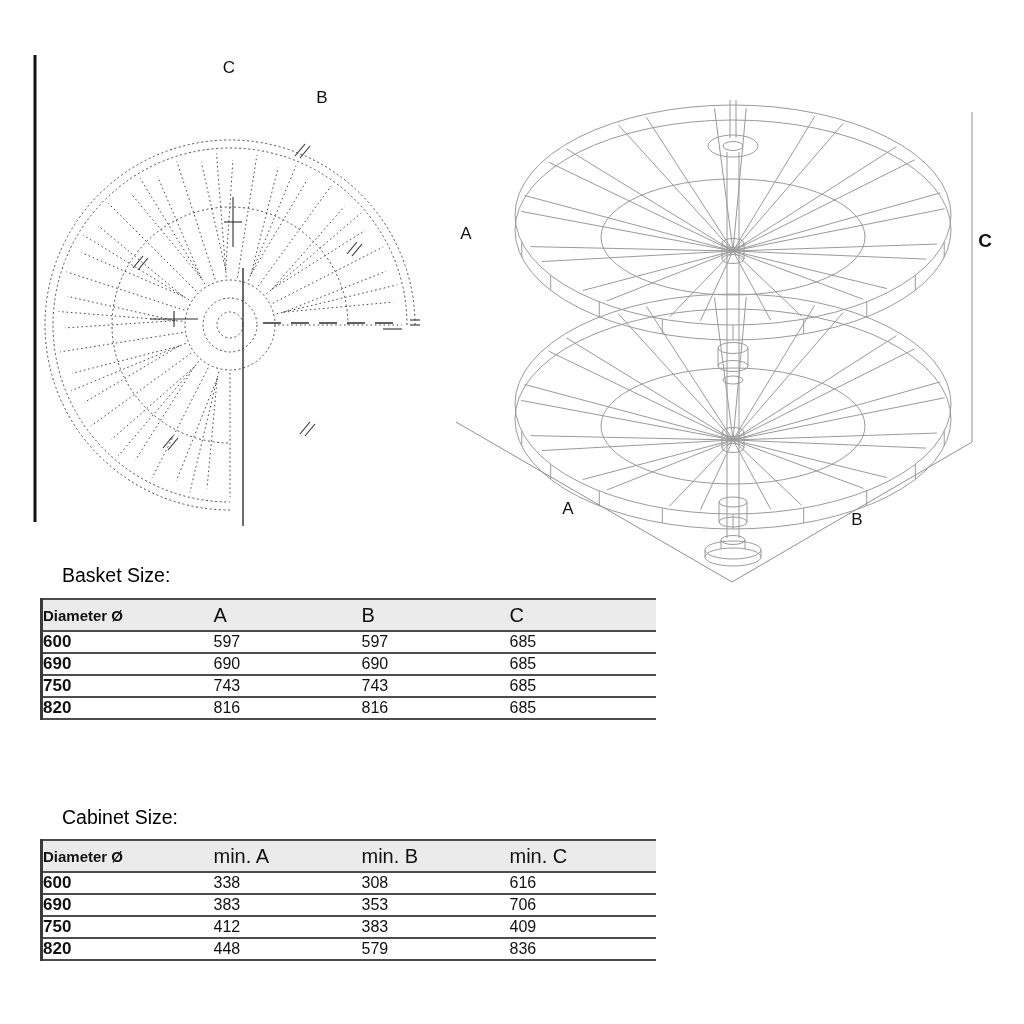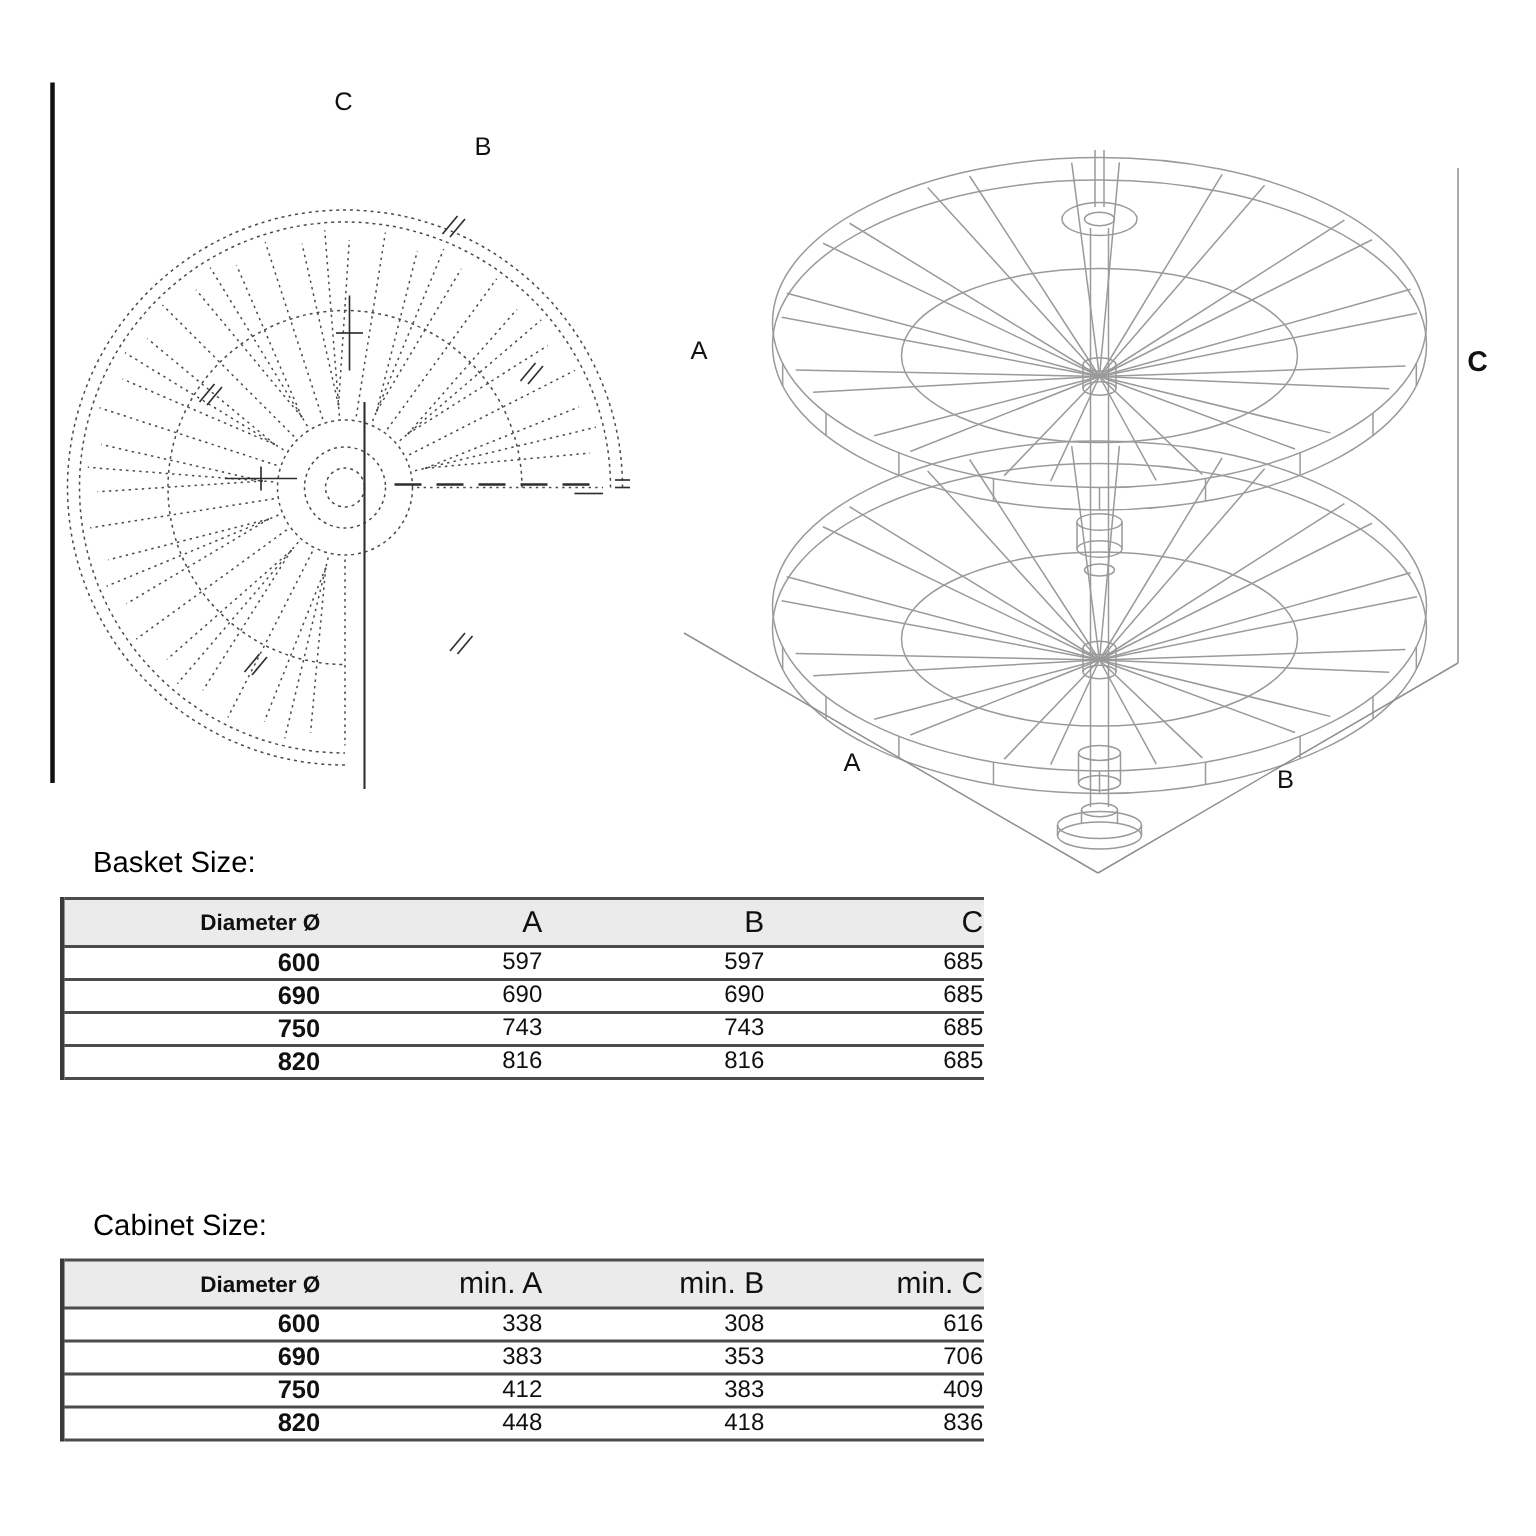--- a/index.html
+++ b/index.html
@@ -19,21 +19,21 @@
   .lbl-bold{font-weight:700;font-size:19px;}
   
   .section-title{position:absolute;left:62px;font-size:19.5px;line-height:23px;color:#000;text-align:right;}
   #basket-title{top:564px;}
   #cabinet-title{top:806px;}
   
   .spec-table{position:absolute;left:40px;width:614px;border-collapse:collapse;table-layout:fixed;
               border-left:3px solid #3a3a3a;border-top:2px solid #4c4c4c;}
   #basket-table{top:598px;}
   #cabinet-table{top:839px;}
-  .spec-table th,.spec-table td{text-align:right;padding:0;vertical-align:middle;color:#101010;}
+  .spec-table th,.spec-table td{text-align:left;padding:0;vertical-align:middle;color:#101010;}
   .spec-table thead tr{background:#ebebeb;height:32px;border-bottom:2px solid #4c4c4c;}
   .spec-table tbody tr{height:17px;border-bottom:2px solid #4c4c4c;background:#fff;}
   th.dia{font-size:15px;font-weight:700;}
   th.dim{font-size:20px;font-weight:400;}
   td.dia{font-size:17px;font-weight:700;}
   td.val{font-size:16px;font-weight:400;}
 </style>
 </head>
 <body>
 
@@ -315,19 +315,19 @@
       </tr>
       <tr>
         <td class="dia">750</td>
         <td class="val">412</td>
         <td class="val">383</td>
         <td class="val">409</td>
       </tr>
       <tr>
         <td class="dia">820</td>
         <td class="val">448</td>
-        <td class="val">418</td>
+        <td class="val">579</td>
         <td class="val">836</td>
       </tr>
     </tbody>
   </table>
 
 </div>
 
 </body></html>

